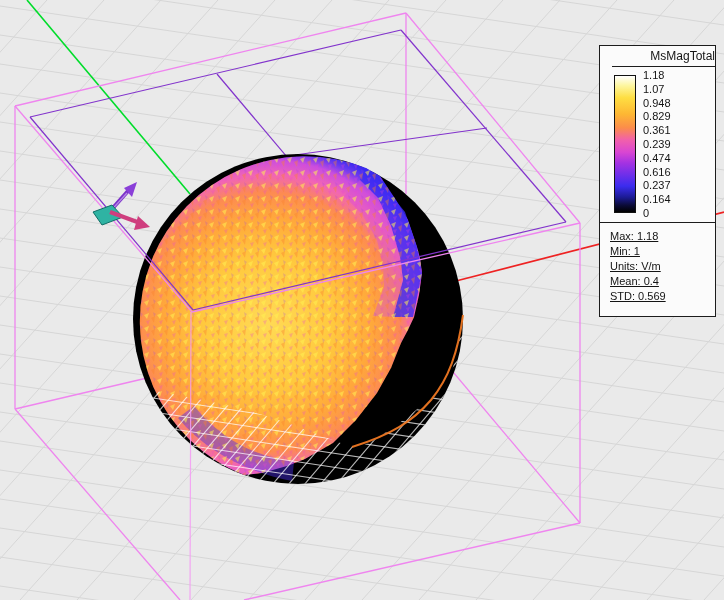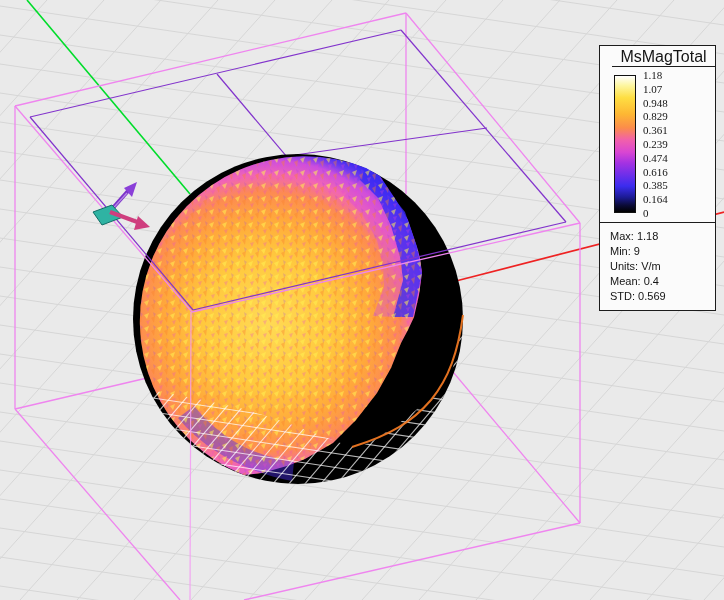--- a/index.html
+++ b/index.html
@@ -8,35 +8,35 @@
     overflow:hidden;font-family:"Liberation Sans",sans-serif;
   }
   .viewport svg{position:absolute;left:0;top:0;}
   
   .legend{
     position:absolute;left:599px;top:45px;width:117px;
     background:#fbfbfb;border:1px solid #1c1c1c;box-sizing:border-box;
     color:#141414;font-size:11px;z-index:5;
   }
   .legend .cell{border-bottom:1px solid #1c1c1c;box-sizing:border-box;}
-  .legend .title{height:21px;line-height:21px;text-align:center;font-size:16px;margin-left:12px;}
+  .legend .title{height:21px;line-height:21px;text-align:right;font-size:12px;margin-left:12px;}
   .legend .type{height:21px;line-height:21px;padding-left:10px;font-size:11.5px;}
-  .legend .scale{height:156px;display:flex;padding:8px 0 0 14px;font-family:Liberation Serif, serif;}
+  .legend .scale{height:156px;display:flex;padding:8px 0 0 14px;}
   .legend .bar{
     width:22px;height:138px;border:1px solid #111;box-sizing:border-box;
     background:linear-gradient(to bottom,
       #ffffff 0%,#fdf6a0 7%,#fede42 16%,#fdb733 28%,#fb8d4a 38%,
       #f160ab 47%,#d946d2 56%,#a432e2 64%,#6c2fea 73%,#3b2cee 81%,
       #1c1b96 89%,#0b0b38 95%,#000000 100%);
   }
   .legend .labels{
     display:flex;flex-direction:column;justify-content:space-between;
     margin-left:7px;height:150px;margin-top:-6px;line-height:12px;
   }
-  .legend .stats{padding:6px 0 6px 10px;line-height:15px;border-bottom:none;}
+  .legend .stats{padding:6px 0 12px 10px;line-height:15px;border-bottom:none;text-decoration:underline;}
 </style>
 </head>
 <body>
 
 <div class="viewport">
 
   <svg width="724" height="600" viewBox="0 0 724 600">
     <defs>
       <radialGradient id="sphereGrad" gradientUnits="userSpaceOnUse" cx="268" cy="322" r="180">
         <stop offset="0" stop-color="#ffda55"></stop>
@@ -224,26 +224,26 @@
       <div class="bar"></div>
       <div class="labels">
         <span>1.18</span>
         <span>1.07</span>
         <span>0.948</span>
         <span>0.829</span>
         <span>0.361</span>
         <span>0.239</span>
         <span>0.474</span>
         <span>0.616</span>
-        <span>0.385</span>
+        <span>0.237</span>
         <span>0.164</span>
         <span>0</span>
       </div>
     </div>
     <div class="cell stats">
       <div>Max: 1.18</div>
-      <div>Min: 9</div>
+      <div>Min: 1</div>
       <div>Units: V/m</div>
       <div>Mean: 0.4</div>
       <div>STD: 0.569</div>
     </div>
   </div>
 </div>
 
 </body></html>

